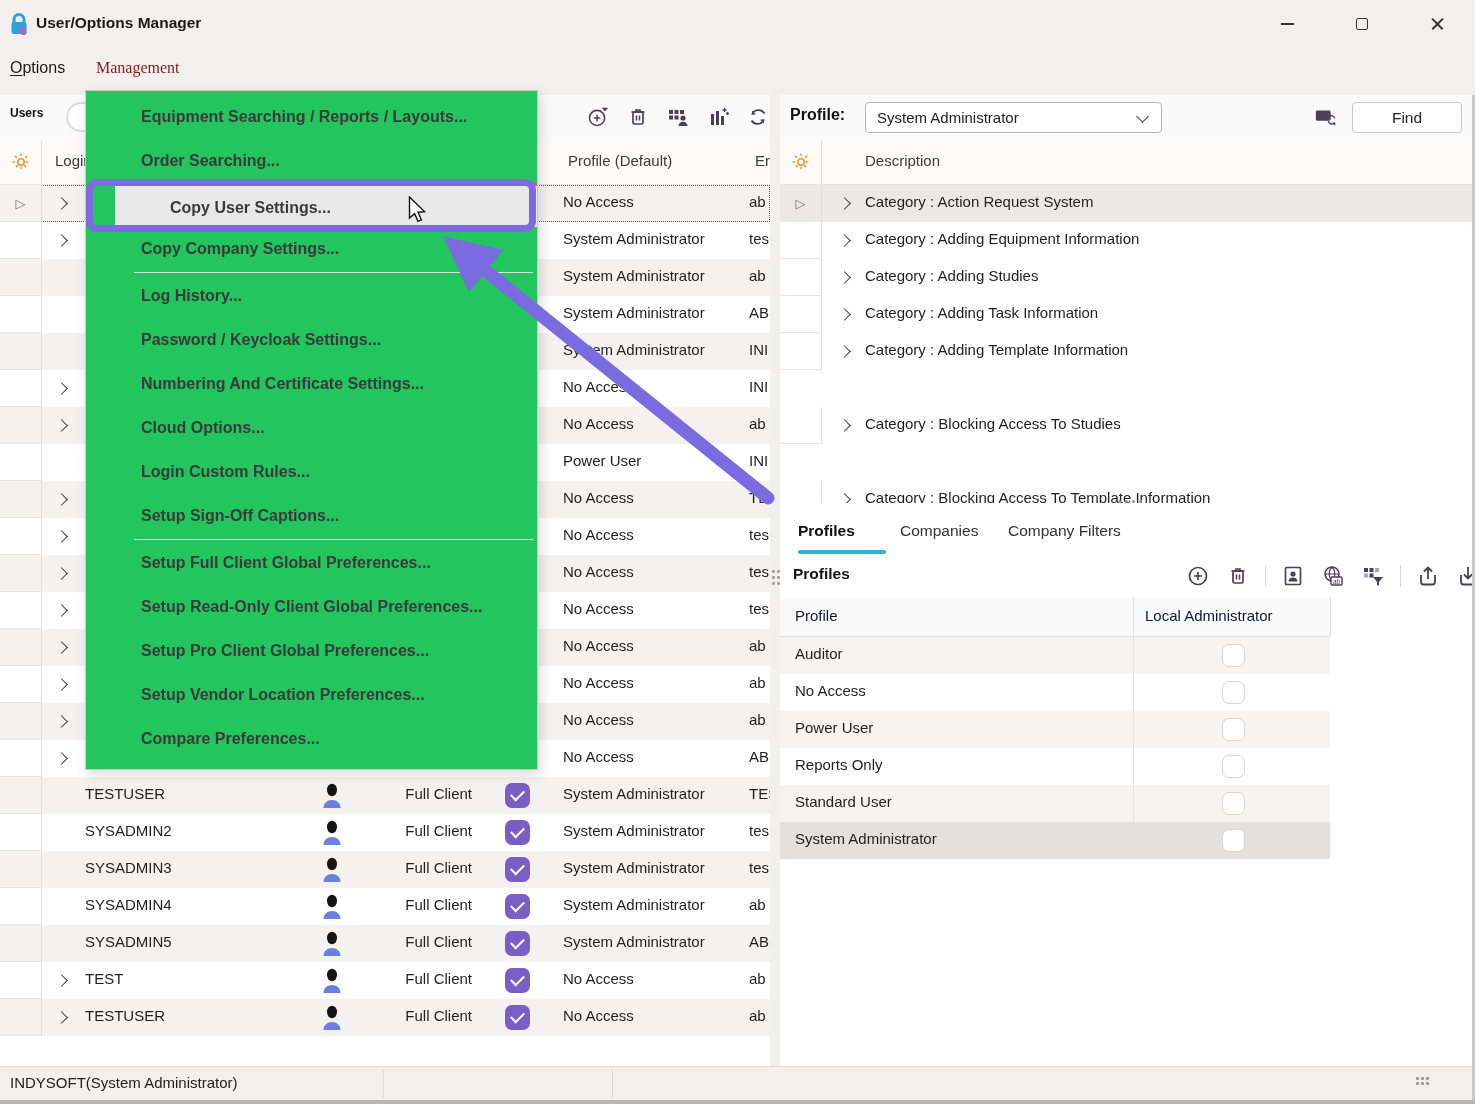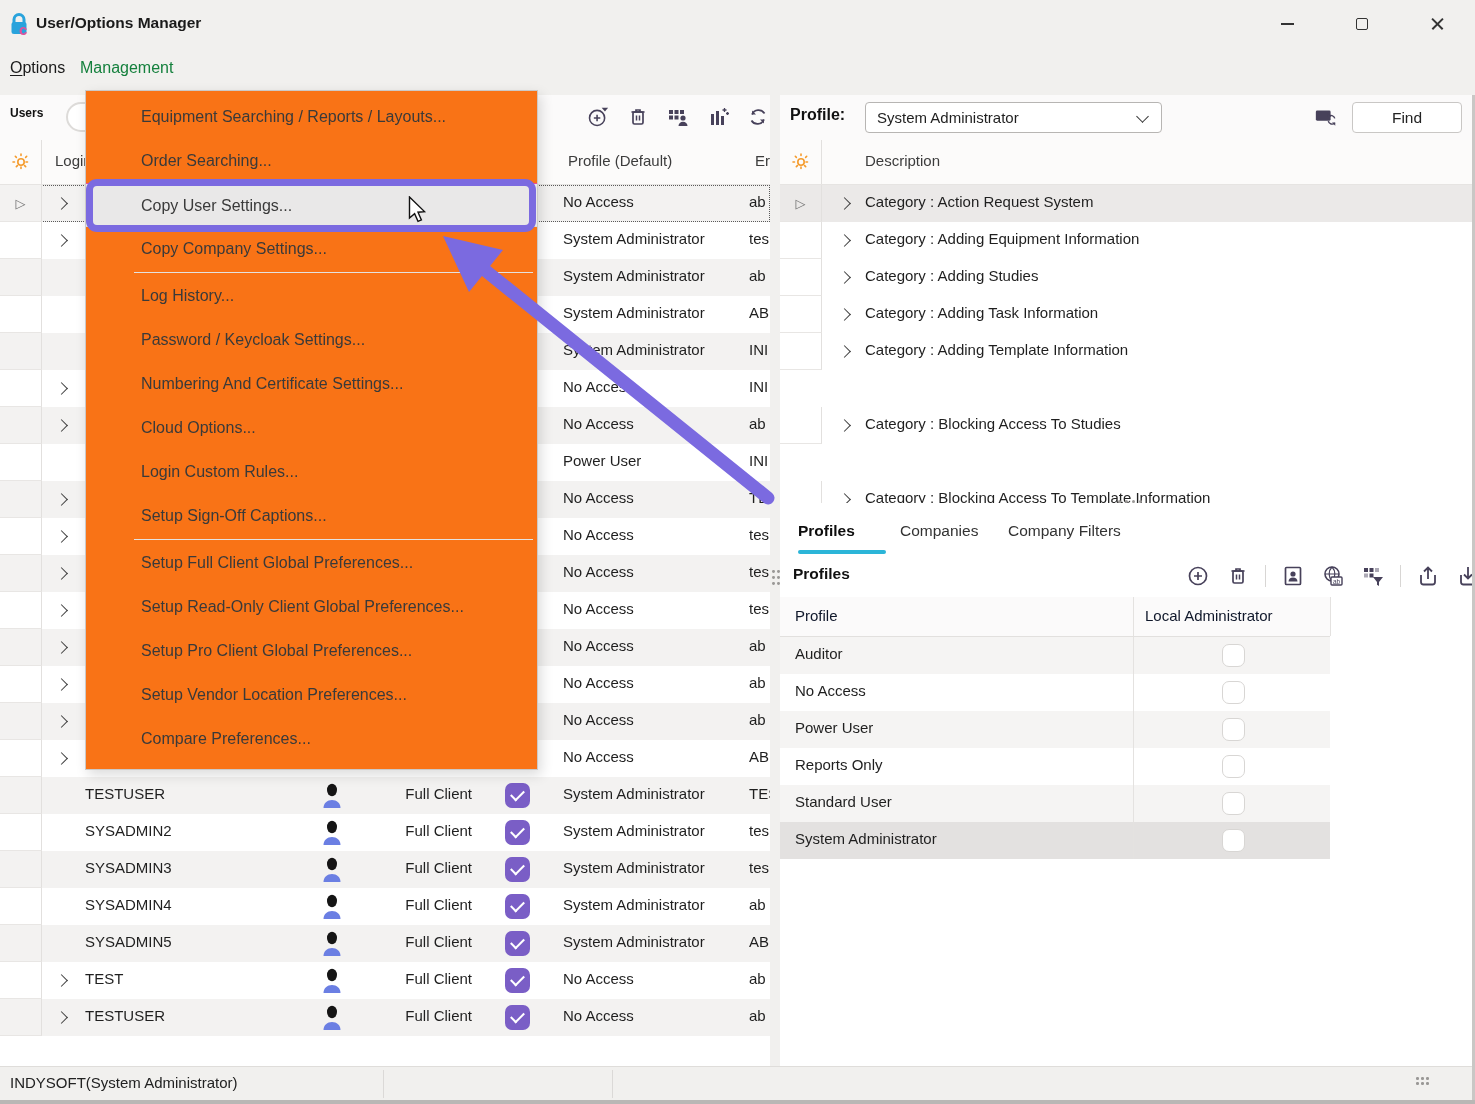--- a/index.html
+++ b/index.html
@@ -16,21 +16,21 @@
   .glyph-close { position:relative; width:15px; height:15px; }
   .glyph-close i { position:absolute; left:0; top:6.6px; width:15px; height:1.6px; background:#333; }
   .glyph-close i:first-child { transform:rotate(45deg); }
   .glyph-close i:last-child { transform:rotate(-45deg); }
 
   
   .menubar { position:absolute; left:0; top:48px; width:1475px; height:47px; background:#f1f0ee; }
   .menubar .mitem { position:absolute; top:11px; font-size:16px; }
   .m-options { left:10px; color:#1a1a1a; }
   .m-options u { text-decoration:underline; text-underline-offset:2px; }
-  .m-management { left:80px; color:#15803d; }
+  .m-management { left:96px; color:#7f1d1d;font-family:Liberation Serif, serif; }
 
   
   .left-panel { position:absolute; left:0; top:95px; width:770px; height:971px; background:#fff; }
   .right-panel { position:absolute; left:780px; top:95px; width:692px; height:971px; background:#fff; }
 
   .panel-toolbar { position:absolute; left:0; top:0; width:100%; height:45px; background:#fbfafa; }
   .users-title { position:absolute; left:10px; top:11px; font-size:12px; font-weight:700; color:#111; }
   .toggle-pill { position:absolute; left:66px; top:7px; width:52px; height:30px; border-radius:15px; background:#fff; border:2px solid #dddbd9; }
 
   .tb-icons { position:absolute; top:9px; display:flex; gap:14px; align-items:center; }
@@ -104,23 +104,23 @@
   .sdiv { position:absolute; top:3px; width:1px; height:28px; background:#dbd9d7; }
   .bottom-strip { position:absolute; left:0; top:1100px; width:1475px; height:4px; background:#b9b7b5; }
   .right-strip { position:absolute; left:1472px; top:95px; width:3px; height:1005px; background:#c9c7c5; }
   .corner-grip { position:absolute; left:1416px; top:1077px; display:grid; grid-template-columns:repeat(3,5px); grid-template-rows:repeat(2,5px); }
   .corner-grip i { width:2.5px; height:2.5px; border-radius:50%; background:#9a9896; }
 
   .vgrip { position:absolute; left:772px; top:570px; display:grid; grid-template-columns:repeat(2,5px); grid-template-rows:repeat(3,6px); }
   .vgrip i { width:2.8px; height:2.8px; border-radius:50%; background:#9a9896; }
 
   
-  .menu-popup { position:absolute; left:85px; top:90px; width:453px; height:680px; background:#f97316; border:1px solid #ccc9c7; box-shadow:3px 5px 12px rgba(0,0,0,.14); z-index:40; padding-top:4px; }
+  .menu-popup { position:absolute; left:85px; top:90px; width:453px; height:680px; background:#22c55e; border:1px solid #ccc9c7; box-shadow:3px 5px 12px rgba(0,0,0,.14); z-index:40; padding-top:4px;font-weight:bold; }
   .menu-item { position:relative; height:44px; line-height:44px; padding-left:55px; font-size:16px; color:#3a3a3a; white-space:nowrap; }
-  .menu-item.hl { background:#e9e8e8; border-top:1px solid #ec4899; border-bottom:1px solid #dcdcdc; }
+  .menu-item.hl { background:#e9e8e8; border-top:3px solid #ec4899; border-bottom:1px solid #dcdcdc;margin-left:29px; }
   .menu-sep { height:1px; background:#e4e2e0; margin:1px 4px 1px 48px; }
 
   
   .anno-box { position:absolute; left:86px; top:179px; width:450px; height:53px; border:7px solid #7b6ae0; border-radius:11px; z-index:50; }
   .anno-arrow { position:absolute; left:0; top:0; width:1475px; height:1104px; z-index:55; pointer-events:none; }
   .cursor { position:absolute; left:408px; top:196px; z-index:60; pointer-events:none; }
 </style>
 </head>
 <body>
 

